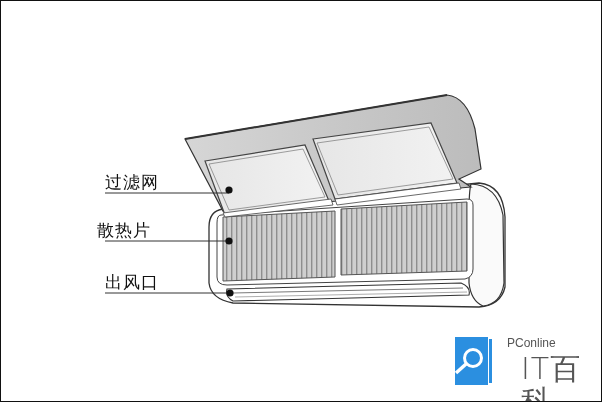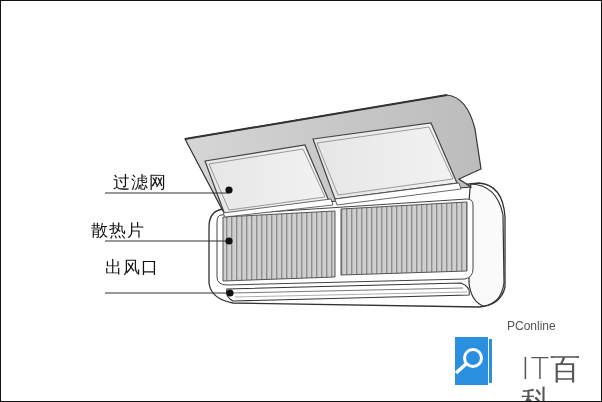--- a/index.html
+++ b/index.html
@@ -102,19 +102,19 @@
     </g>
 
     <g>
       <rect x="454" y="336" width="33" height="48" fill="#2b8fe0"></rect>
       <rect x="488" y="338" width="3" height="44" fill="#2b8fe0"></rect>
       <circle cx="472" cy="357" r="8.5" fill="none" stroke="#fff" stroke-width="3"></circle>
       <line x1="465" y1="363" x2="455" y2="372" stroke="#fff" stroke-width="3.5"></line>
     </g>
   </svg>
 
-  <div class="label" style="left:112px; top:171px;">过滤网</div>
-  <div class="label" style="left:90px; top:219px;">散热片</div>
-  <div class="label" style="left:104px; top:256px;">出风口</div>
+  <div class="label" style="left:104px; top:171px;">过滤网</div>
+  <div class="label" style="left:96px; top:219px;">散热片</div>
+  <div class="label" style="left:104px; top:271px;">出风口</div>
 
-  <div class="logo-text-small" style="left:506px; top:318px;">PConline</div>
+  <div class="logo-text-small" style="left:506px; top:335px;">PConline</div>
   <div class="logo-text-big" style="left:520px; top:352px;">IT百科</div>
 </div>
 
 </body></html>

